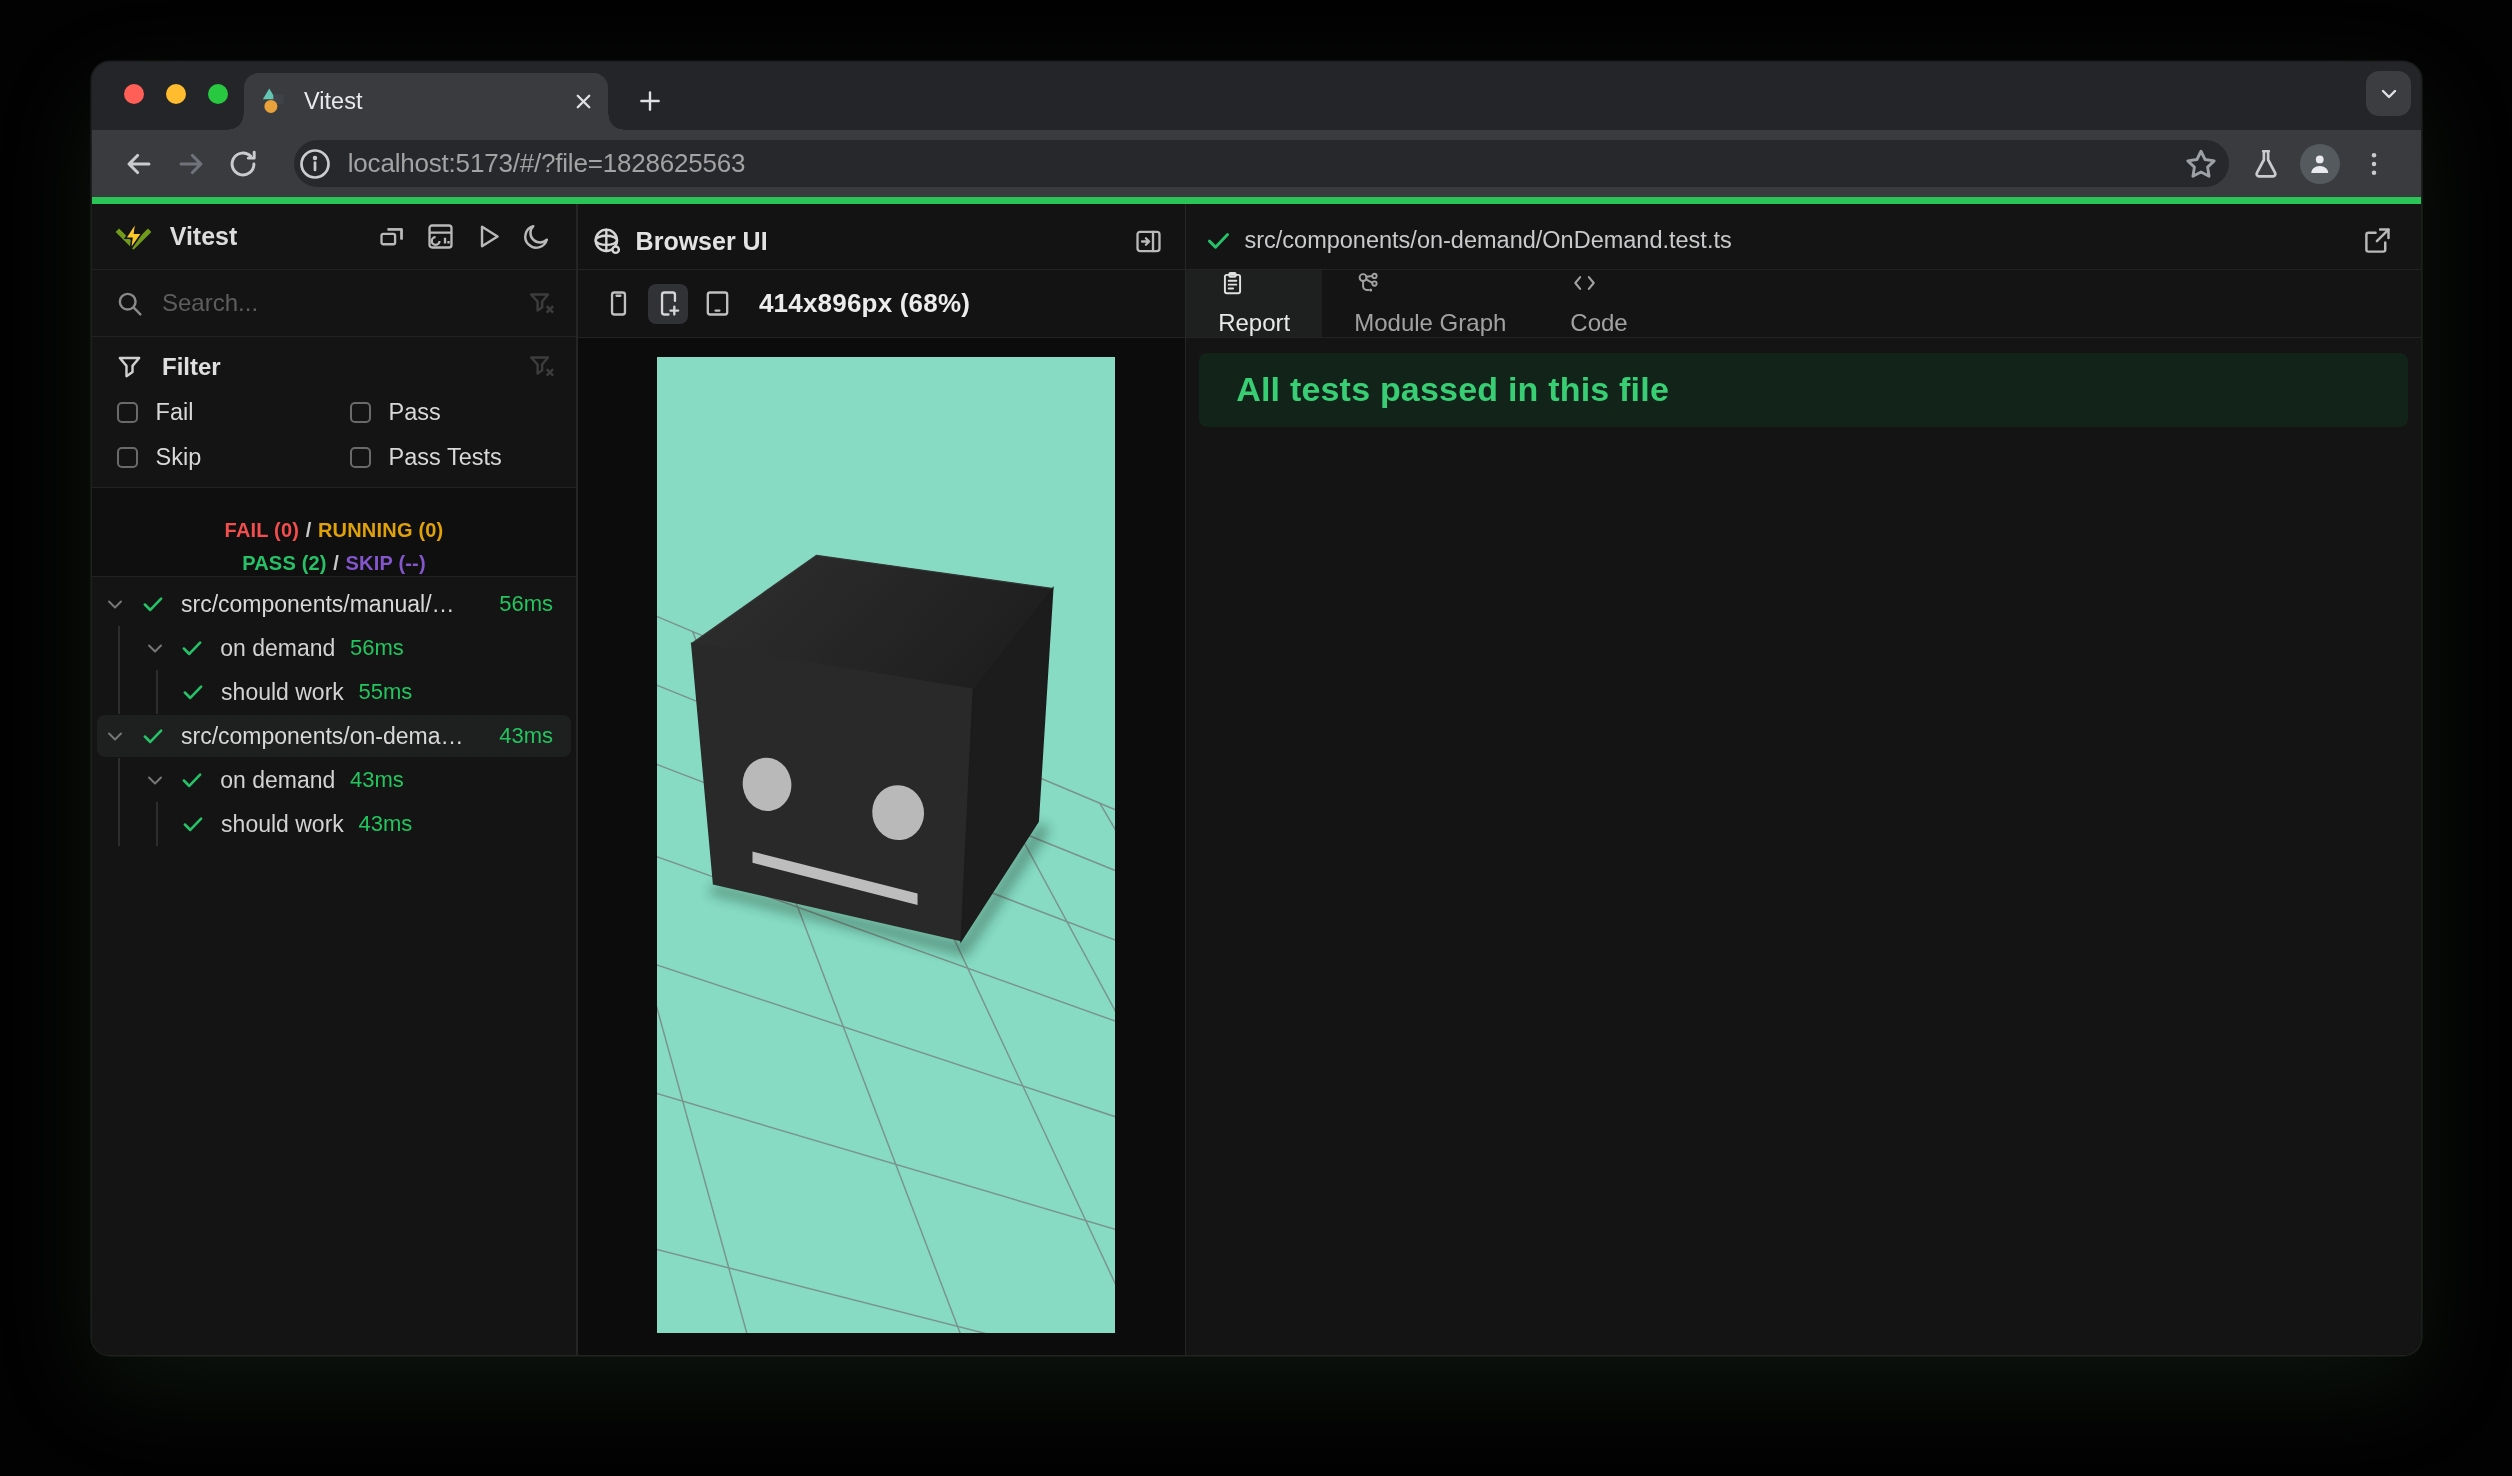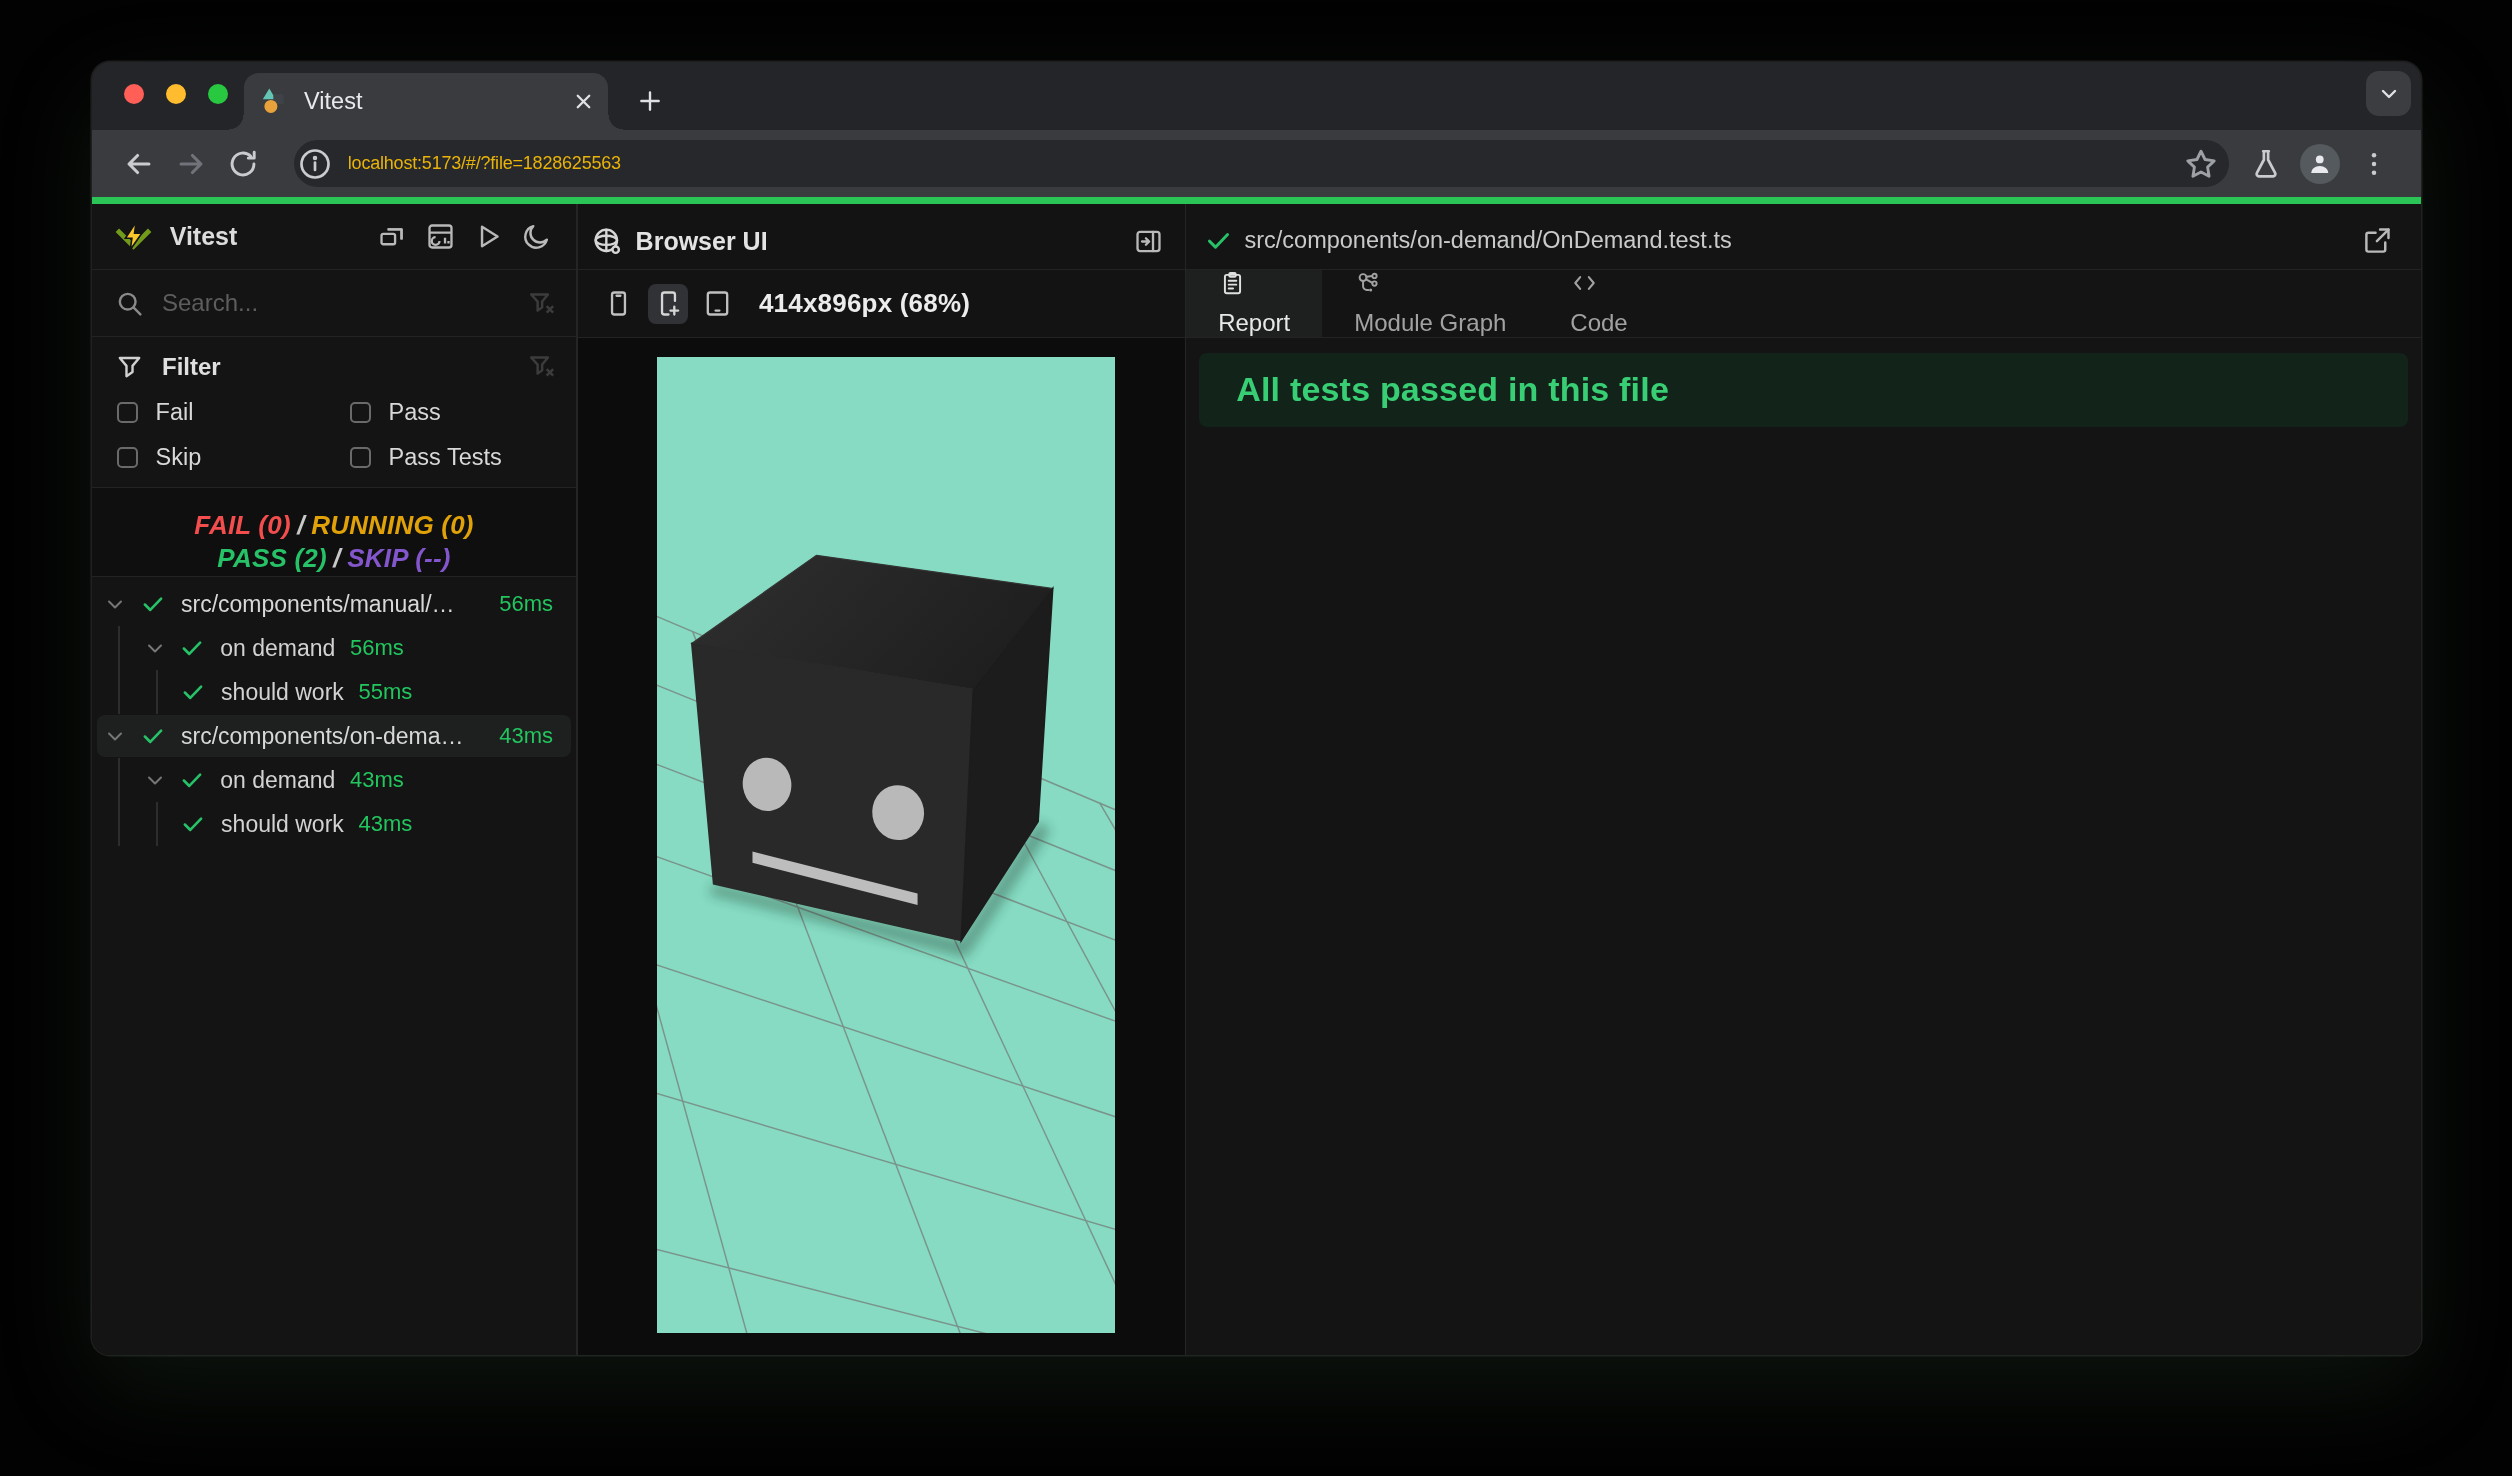--- a/index.html
+++ b/index.html
@@ -25,21 +25,21 @@
   .newtab { position:absolute; left:537px; top:18px; width:42px; height:42px; color:#dfe1e5;
             display:flex; align-items:center; justify-content:center; }
   .newtab svg { width:26px; height:26px; }
   .tabsearch { position:absolute; right:9.7px; top:9px; width:45px; height:45px; border-radius:13px;
                background:#3c3d41; display:flex; align-items:center; justify-content:center; }
 
   .chrometoolbar { position:relative; height:67px; background:#3a3b3e; display:flex; align-items:center; padding:0 21px; }
   .navbtn { width:52px; height:52px; display:flex; align-items:center; justify-content:center; flex:0 0 auto; }
   .urlpill { flex:1; height:47px; background:#27282b; border-radius:23.5px; display:flex; align-items:center;
              margin:0 11.3px 0 25px; padding:0 9.7px 0 3.2px; }
-  .urltext { color:#eab308; font-size:18px; flex:1; margin-left:14.6px; letter-spacing:-0.2px; }
+  .urltext { color:#a3a3a3; font-size:26px; flex:1; margin-left:14.6px; letter-spacing:-0.2px; }
   .chromeactions { display:flex; align-items:center; gap:8px; }
   .avatar { width:40px; height:40px; border-radius:50%; background:#555a5f; display:flex; align-items:center; justify-content:center; }
 
   .progress { height:7.3px; background:var(--accent_green, #2bc456); }
 
   
   .app { position:relative; height:1151px; background:#131313; display:flex; }
   .divider-v { width:1.6px; background:#252525; flex:0 0 1.6px; }
   .row-b { border-bottom:1.6px solid #222322; }
 
@@ -50,21 +50,21 @@
   .sb-search { height:67px; display:flex; align-items:center; padding:0 19.4px 0 23px; }
   .sb-search .ph { color:#5d5d5d; font-size:24px; margin-left:18px; flex:1; }
   .sb-filter { padding:9.7px 19.4px 0 23px; height:151px; }
   .filter-title-row { display:flex; align-items:center; height:40px; }
   .filter-title { color:#e0e0e0; font-size:24px; font-weight:700; margin-left:18px; flex:1; }
   .cb-grid { margin-top:9.7px; display:grid; grid-template-columns:233px 1fr; row-gap:13px; }
   .cb { display:flex; align-items:center; gap:18px; height:32px; color:#d8d8d8; font-size:23.5px; }
   .cb .box { width:21px; height:21px; border:2.4px solid #6a6a6a; border-radius:4.9px; margin-left:1.6px; }
 
   .sb-summary { height:89px; background:#0f0f0f; display:flex; flex-direction:column; align-items:center; justify-content:flex-end; padding-bottom:1.6px; }
-  .sum-line { font-size:26px; font-weight:700; letter-spacing:0.2px; height:33px; display:flex; align-items:center;font-style:italic; }
+  .sum-line { font-size:20px; font-weight:700; letter-spacing:0.2px; height:33px; display:flex; align-items:flex-end; }
   .sum-line .sep { color:#c8c8c8; font-weight:600; padding:0 6.5px; }
   .c-fail { color:var(--fail_red, #f34d4d); }
   .c-run { color:var(--running_yellow, #e0a208); }
   .c-pass { color:var(--pass_green, #27c268); }
   .c-skip { color:var(--skip_purple, #8456cc); }
 
   .sb-tree { position:relative; flex:1; padding-top:4.9px; }
   .trow { position:relative; height:44px; display:flex; align-items:center; padding-right:23px; }
   .trow .slot { width:27.5px; height:27.5px; flex:0 0 27.5px; display:flex; align-items:center; justify-content:center; }
   .trow .name { color:#d2d2d2; font-size:23px; margin-left:14.6px; white-space:nowrap; }

